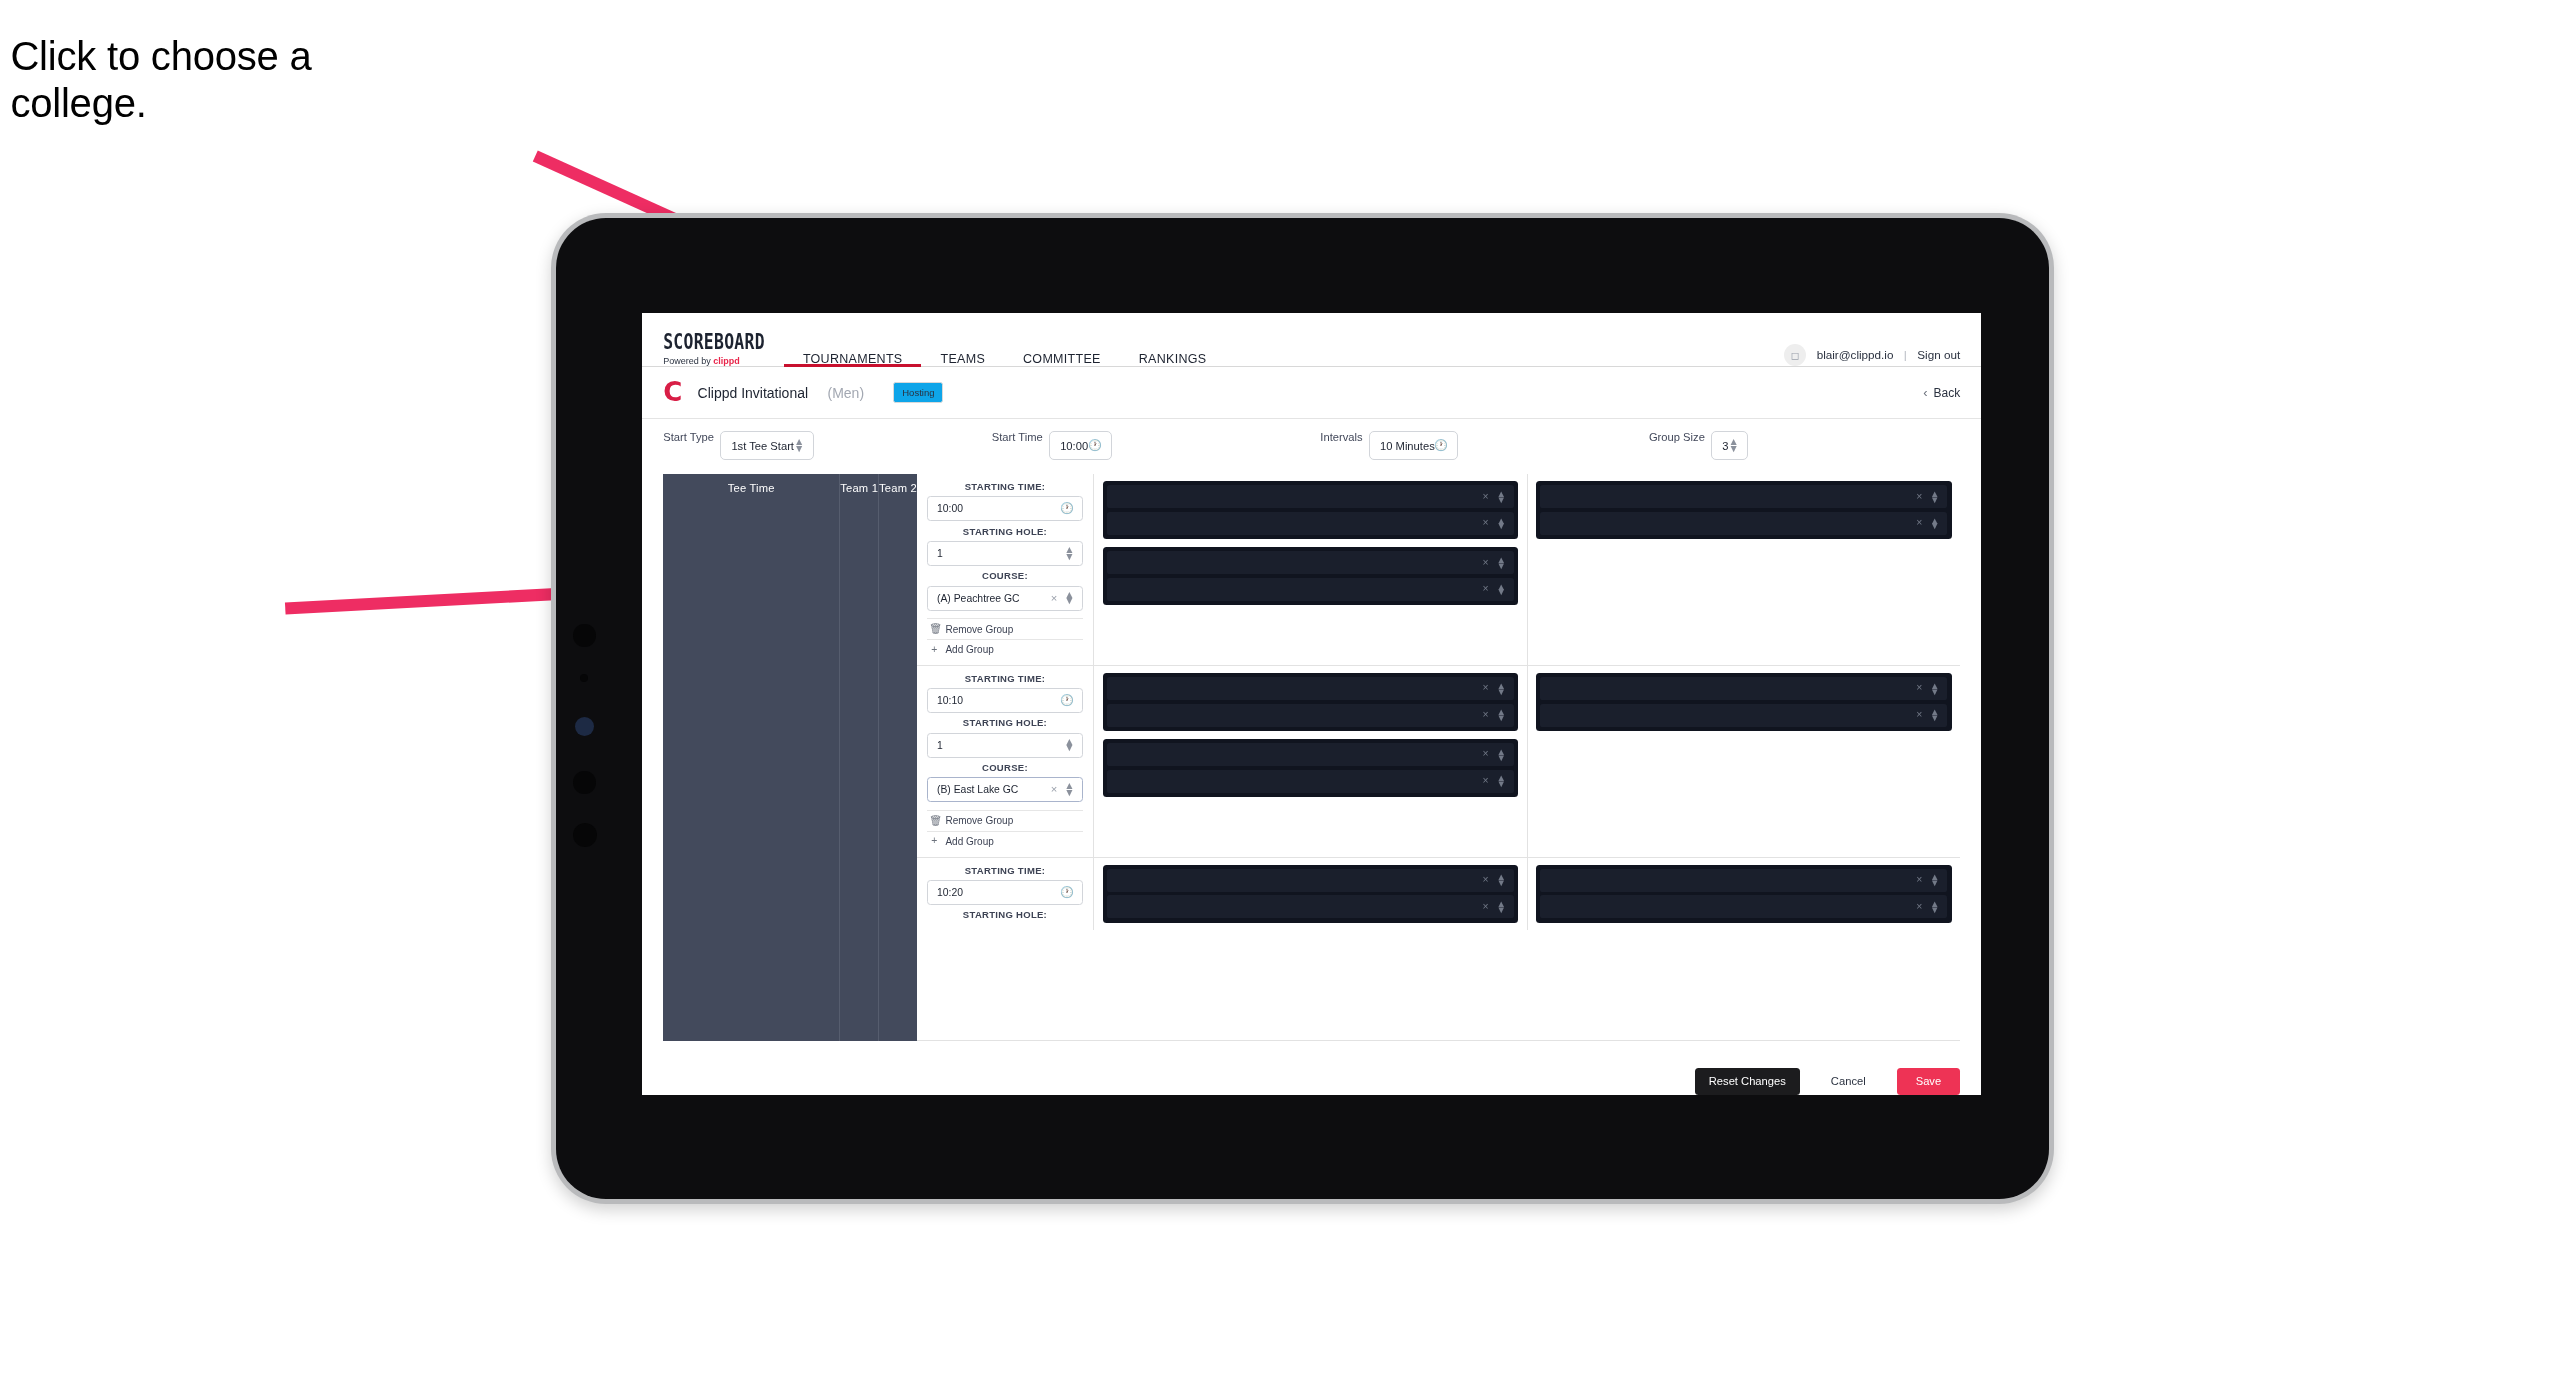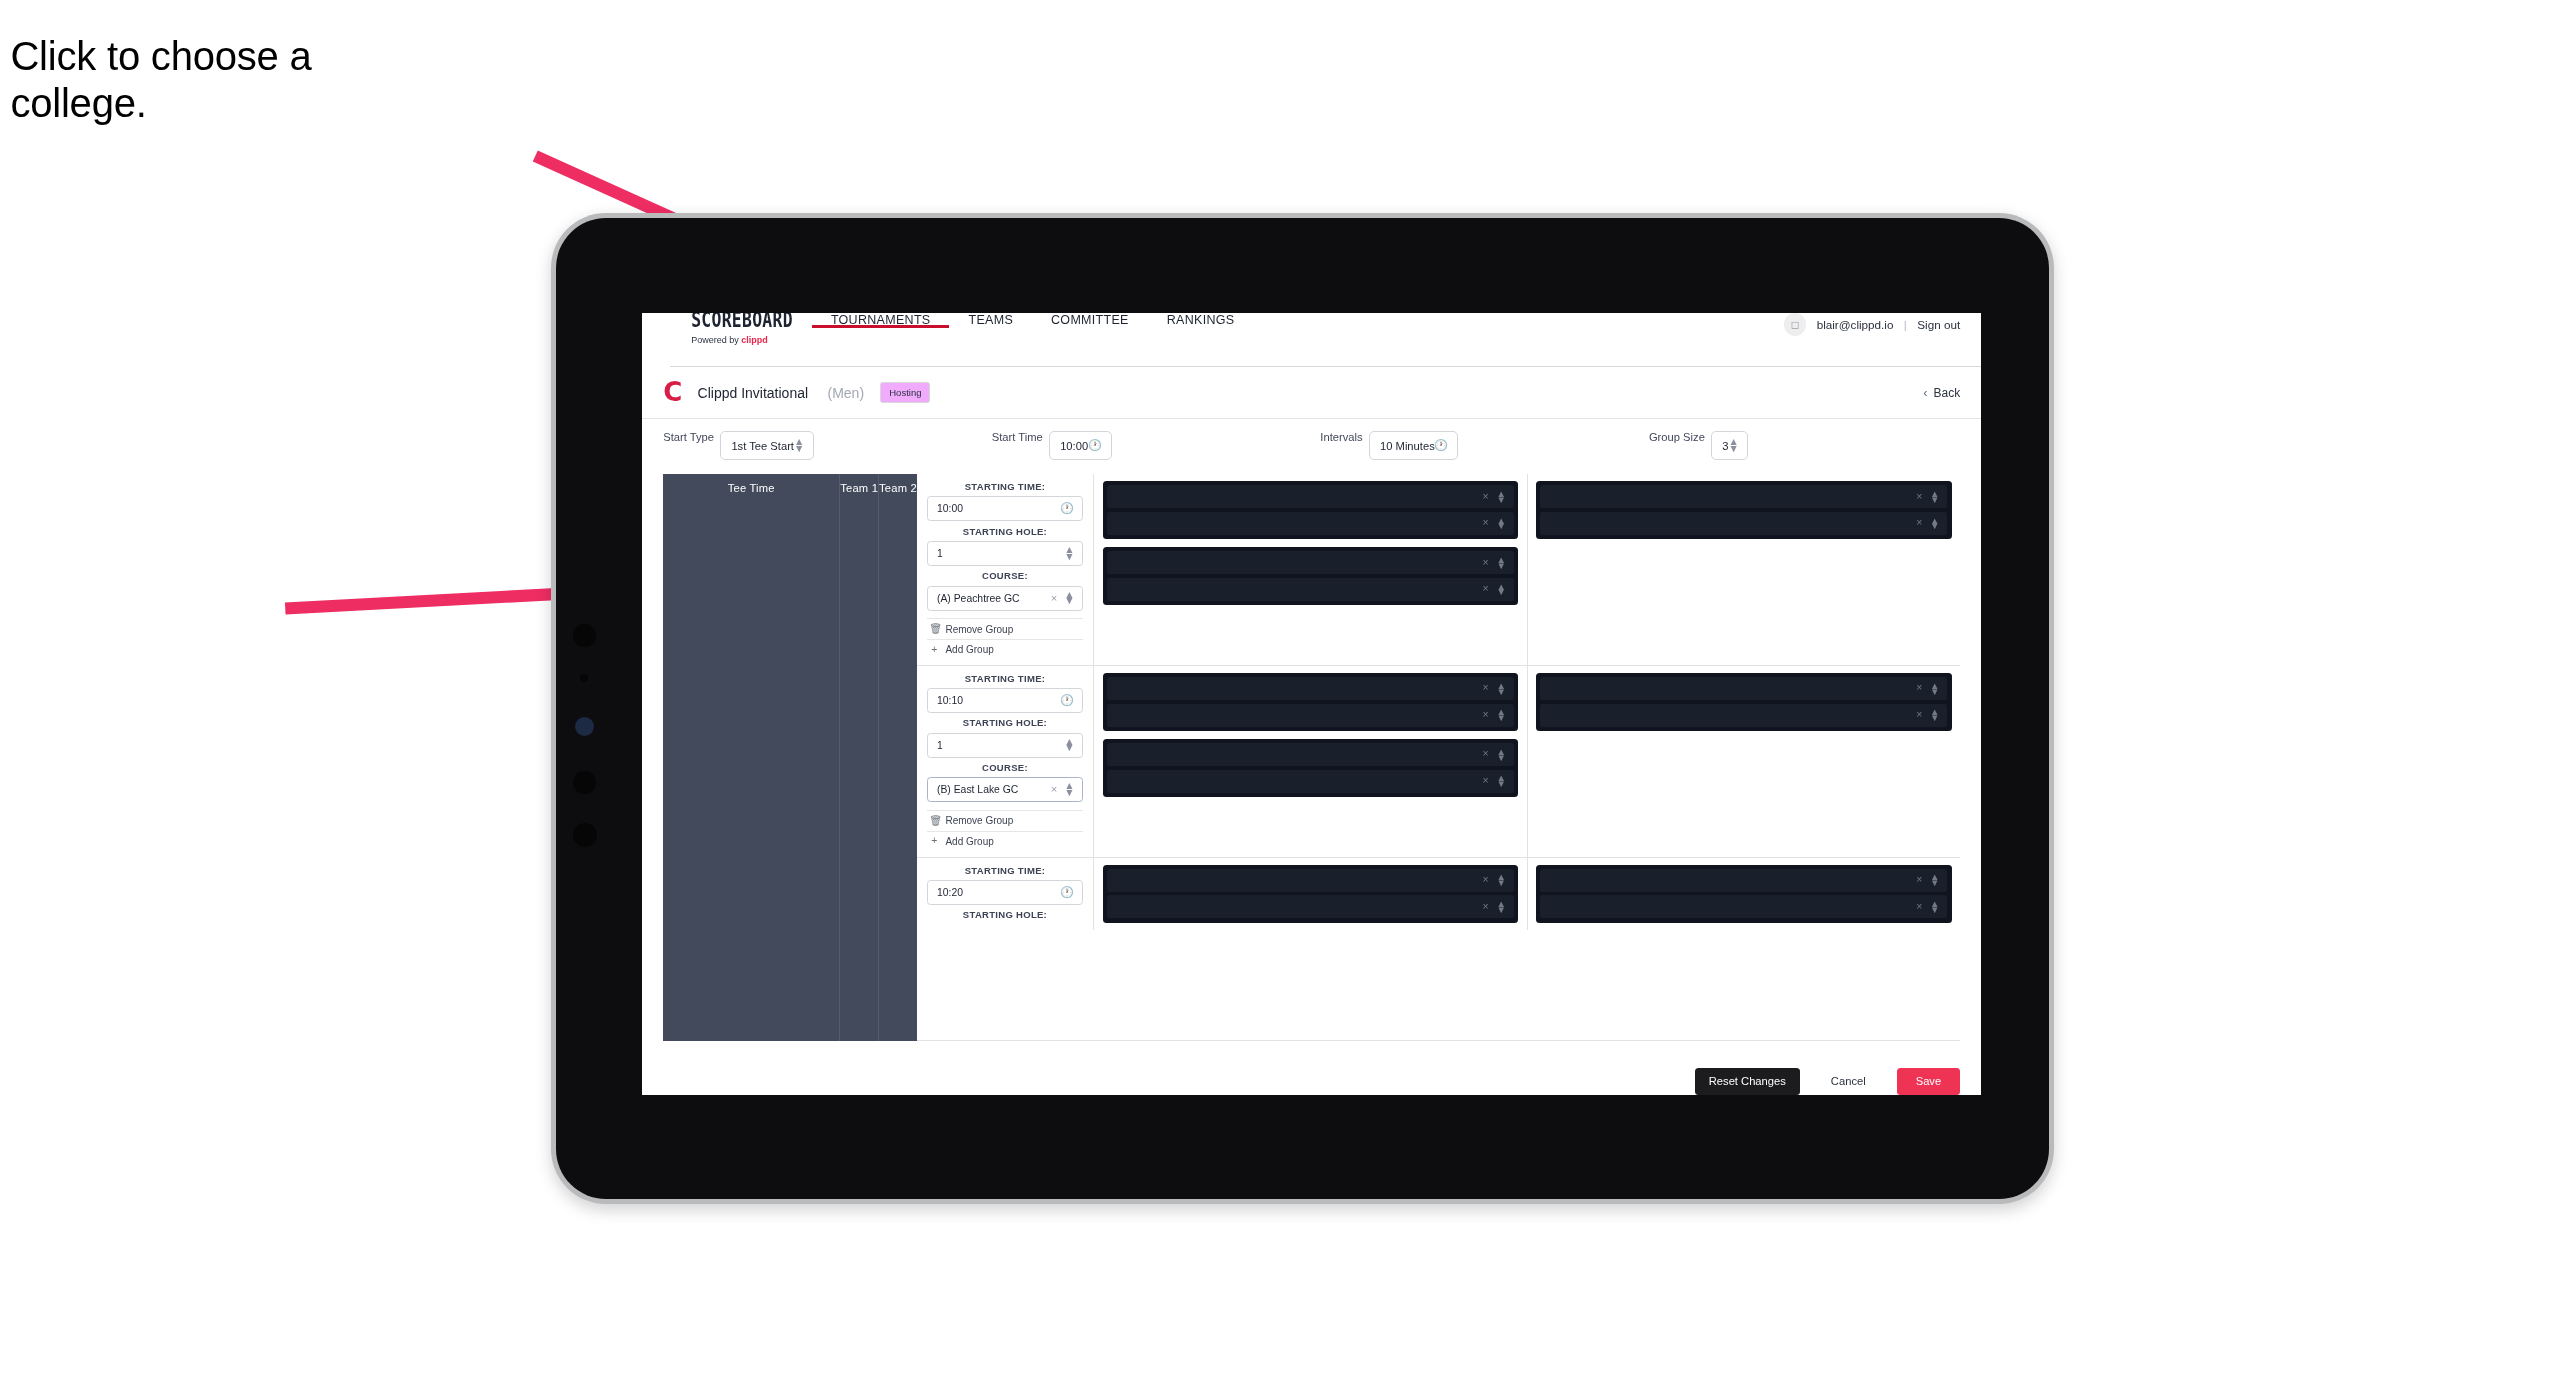--- a/index.html
+++ b/index.html
@@ -54,25 +54,24 @@
     position: absolute; left: 86px; top: 95px;
     width: 1339px; height: 782px;
     background: #ffffff;
     display: flex; flex-direction: column;
     overflow: hidden;
   }
 
   
   .navbar {
     height: 54px; flex: 0 0 54px;
-    display: flex; align-items: flex-start;
+    display: flex; align-items: flex-end;
     border-bottom: 0.9px solid #d8d8d8;
     background: #fff;
     position: relative;
-    margin-left: 28px;
   }
   .brand { display:flex; flex-direction:column; justify-content:center;
            padding: 0 19px 0 21px; }
   .brand-top {
     font-family: "DejaVu Sans Mono", monospace;
     font-weight: 700; font-size: 16.4px; letter-spacing: 0.3px;
     color: #1d2330; line-height: 1;
     transform: scaleY(1.25); transform-origin: left center;
   }
   .brand-sub {
@@ -111,23 +110,23 @@
     background:#fff;
   }
   .tour-logo {
     width:24px; height:24px; color:#d81e46;
     font-size:26px; font-weight:800; line-height:22.5px;
     font-family:"DejaVu Sans", sans-serif;
   }
   .tour-name { font-size:14px; color:#1d2330; }
   .tour-gender { font-size:14px; color:#a3a8b2; margin-left:9px; }
   .tour-badge {
-    margin-left:6px; font-size:9.5px; color:#2b3240;
+    margin-left:19px; font-size:9.5px; color:#2b3240;
     border:0.9px solid #d9d9d9; border-radius:2.6px; padding:4.3px 7.8px;
-    background:#f0abfc;
+    background:#0ea5e9;
   }
   .back-link {
     margin-left:auto; display:flex; align-items:center; gap:6px;
     font-size:12px; color:#2b3240; cursor:pointer;
   }
   .chev-left { font-size:13px; color:#6c727d; }
 
   
   .controls {
     display:flex; gap:17.3px; padding: 12px 21px 14px 21px;

